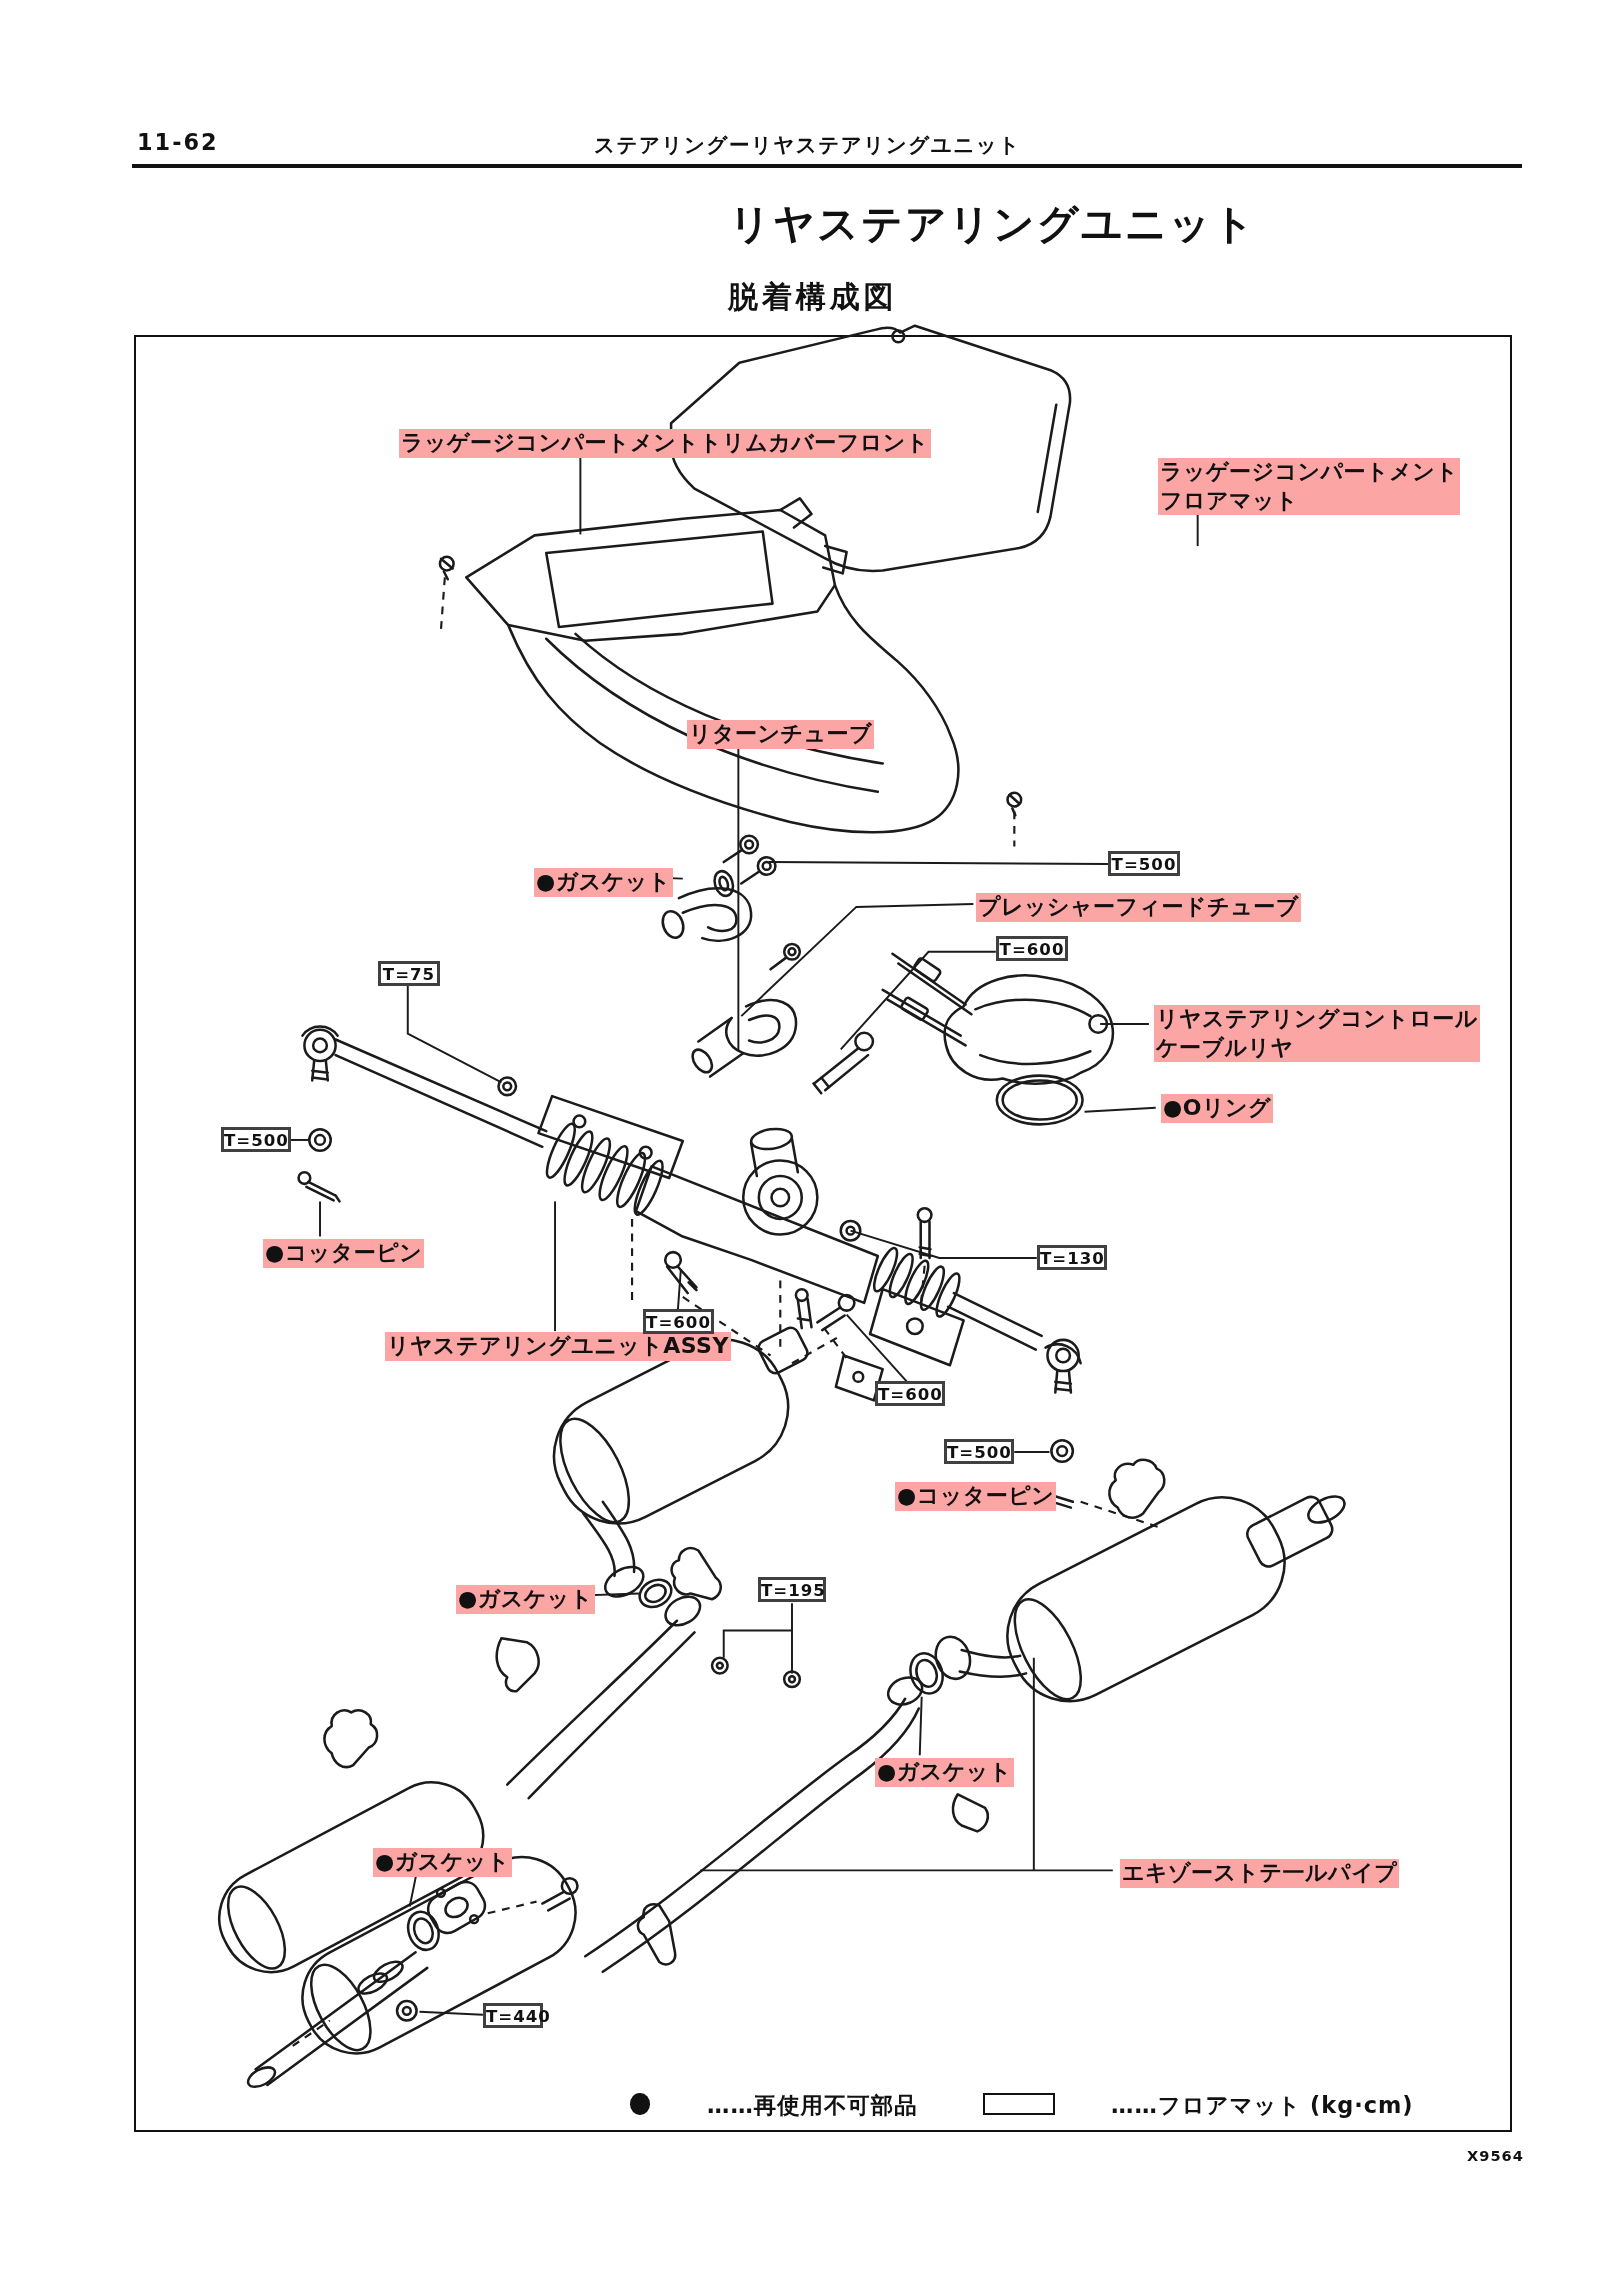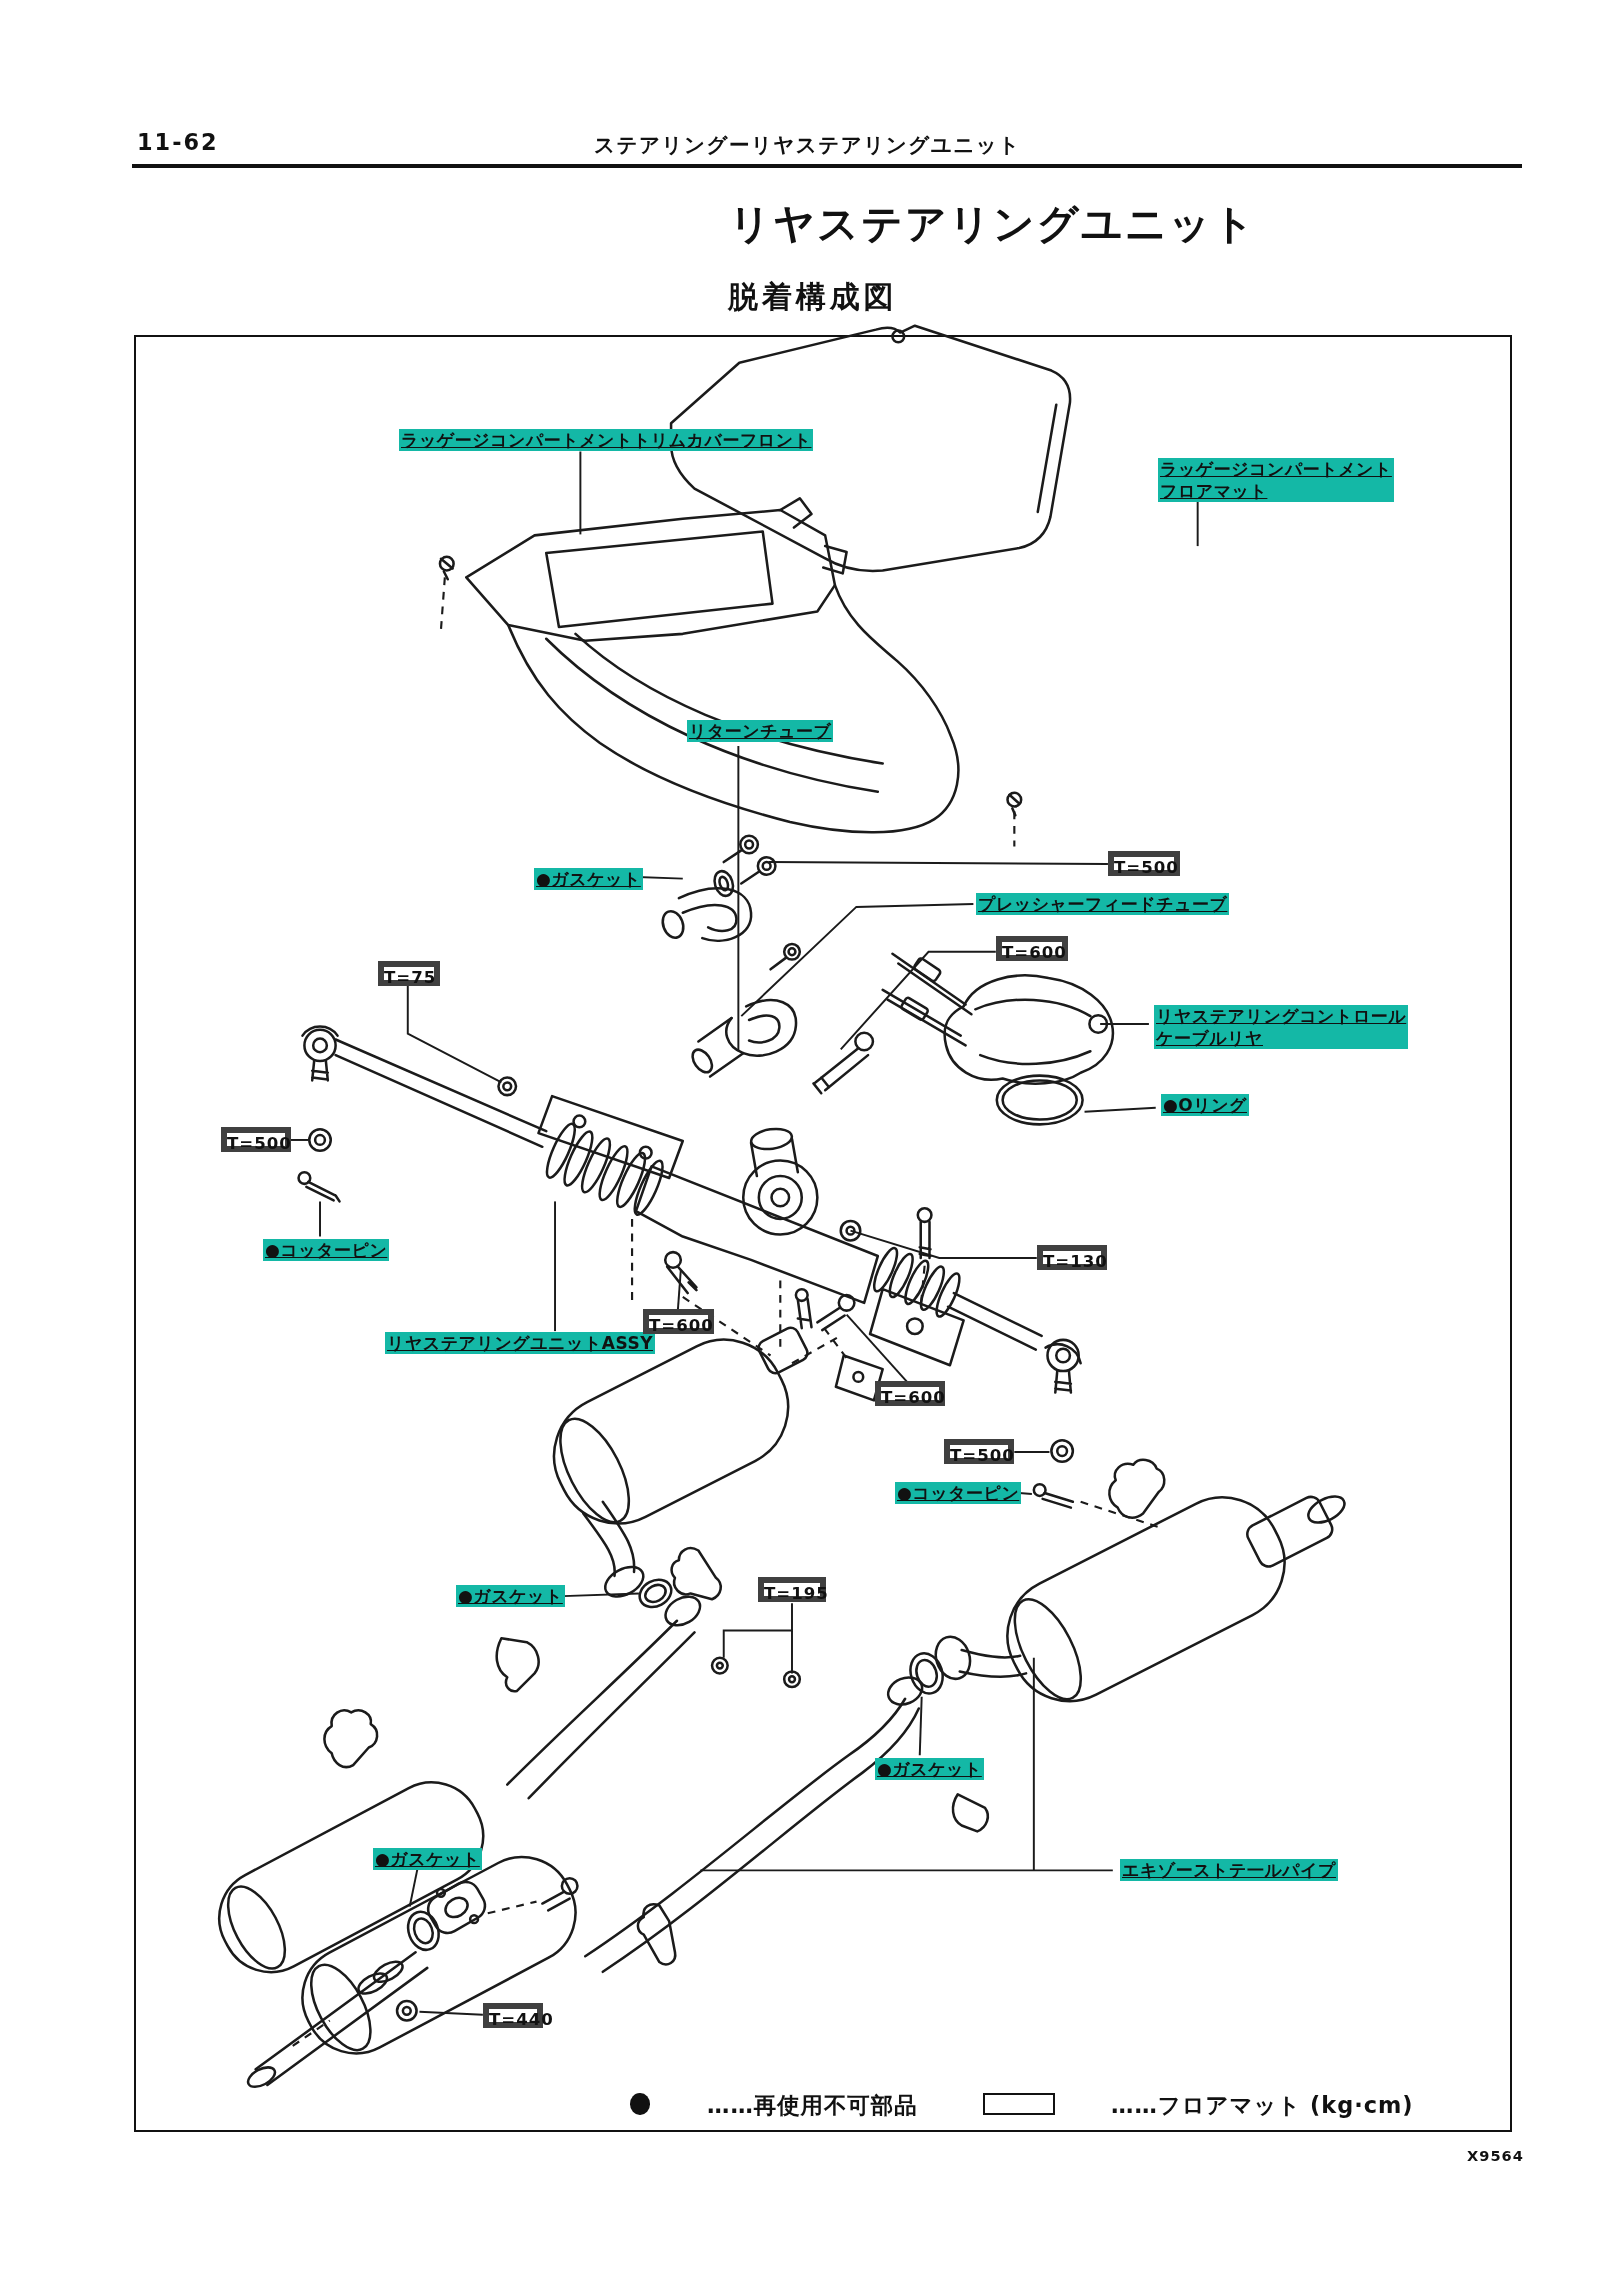--- a/index.html
+++ b/index.html
@@ -6,24 +6,24 @@
   #page{position:relative;width:1623px;height:2278px;background:#ffffff;overflow:hidden;
         font-family:"DejaVu Sans","Liberation Sans",sans-serif;color:#111;}
   .abs{position:absolute;}
   #page-num{left:137px;top:129px;font-size:22.4px;font-weight:700;letter-spacing:2px;}
   #section-header{left:594px;top:131px;font-size:20.5px;font-weight:600;letter-spacing:1.5px;}
   #header-rule{left:132px;top:164px;width:1390px;height:3.9px;background:#111;}
   #main-title{left:729px;top:197px;font-size:41px;font-weight:800;letter-spacing:2px;}
   #sub-title{left:728px;top:277px;font-size:30px;font-weight:800;letter-spacing:3.9px;}
   #diagram-frame{left:134px;top:335px;width:1374px;height:1793px;border:2.9px solid #111;background:transparent;}
   #art-svg{left:0;top:0;width:1623px;height:2278px;}
-  .plabel{font-size:17px;font-weight:700;letter-spacing:0.5px;line-height:1.3;
-          white-space:pre-line;background:#14b8a6;padding:0 2px;text-decoration:underline;}
+  .plabel{font-size:22px;font-weight:700;letter-spacing:0.5px;line-height:1.3;
+          white-space:pre-line;background:#fca5a5;padding:0 2px;}
   .tbox{height:25px;line-height:22.4px;font-size:16.6px;font-weight:700;text-align:center;
-        border:6px solid #404040;background:#fff;box-sizing:border-box;letter-spacing:1px;}
+        border:3px solid #404040;background:#fff;box-sizing:border-box;letter-spacing:1px;}
   #legend-dot{left:630px;top:2093px;width:19.5px;height:21.5px;background:#111;border-radius:50%;}
   .legend-text{font-size:22.4px;font-weight:700;letter-spacing:1px;margin-left:48px;}
   #legend-box{left:983px;top:2093px;width:72px;height:21.5px;border:2px solid #111;background:#fff;box-sizing:border-box;}
   #figure-code{left:1467px;top:2147px;font-size:14.6px;font-weight:700;letter-spacing:1px;text-align:center;}
 </style>
 </head>
 <body>
 
 <div id="page">
 

